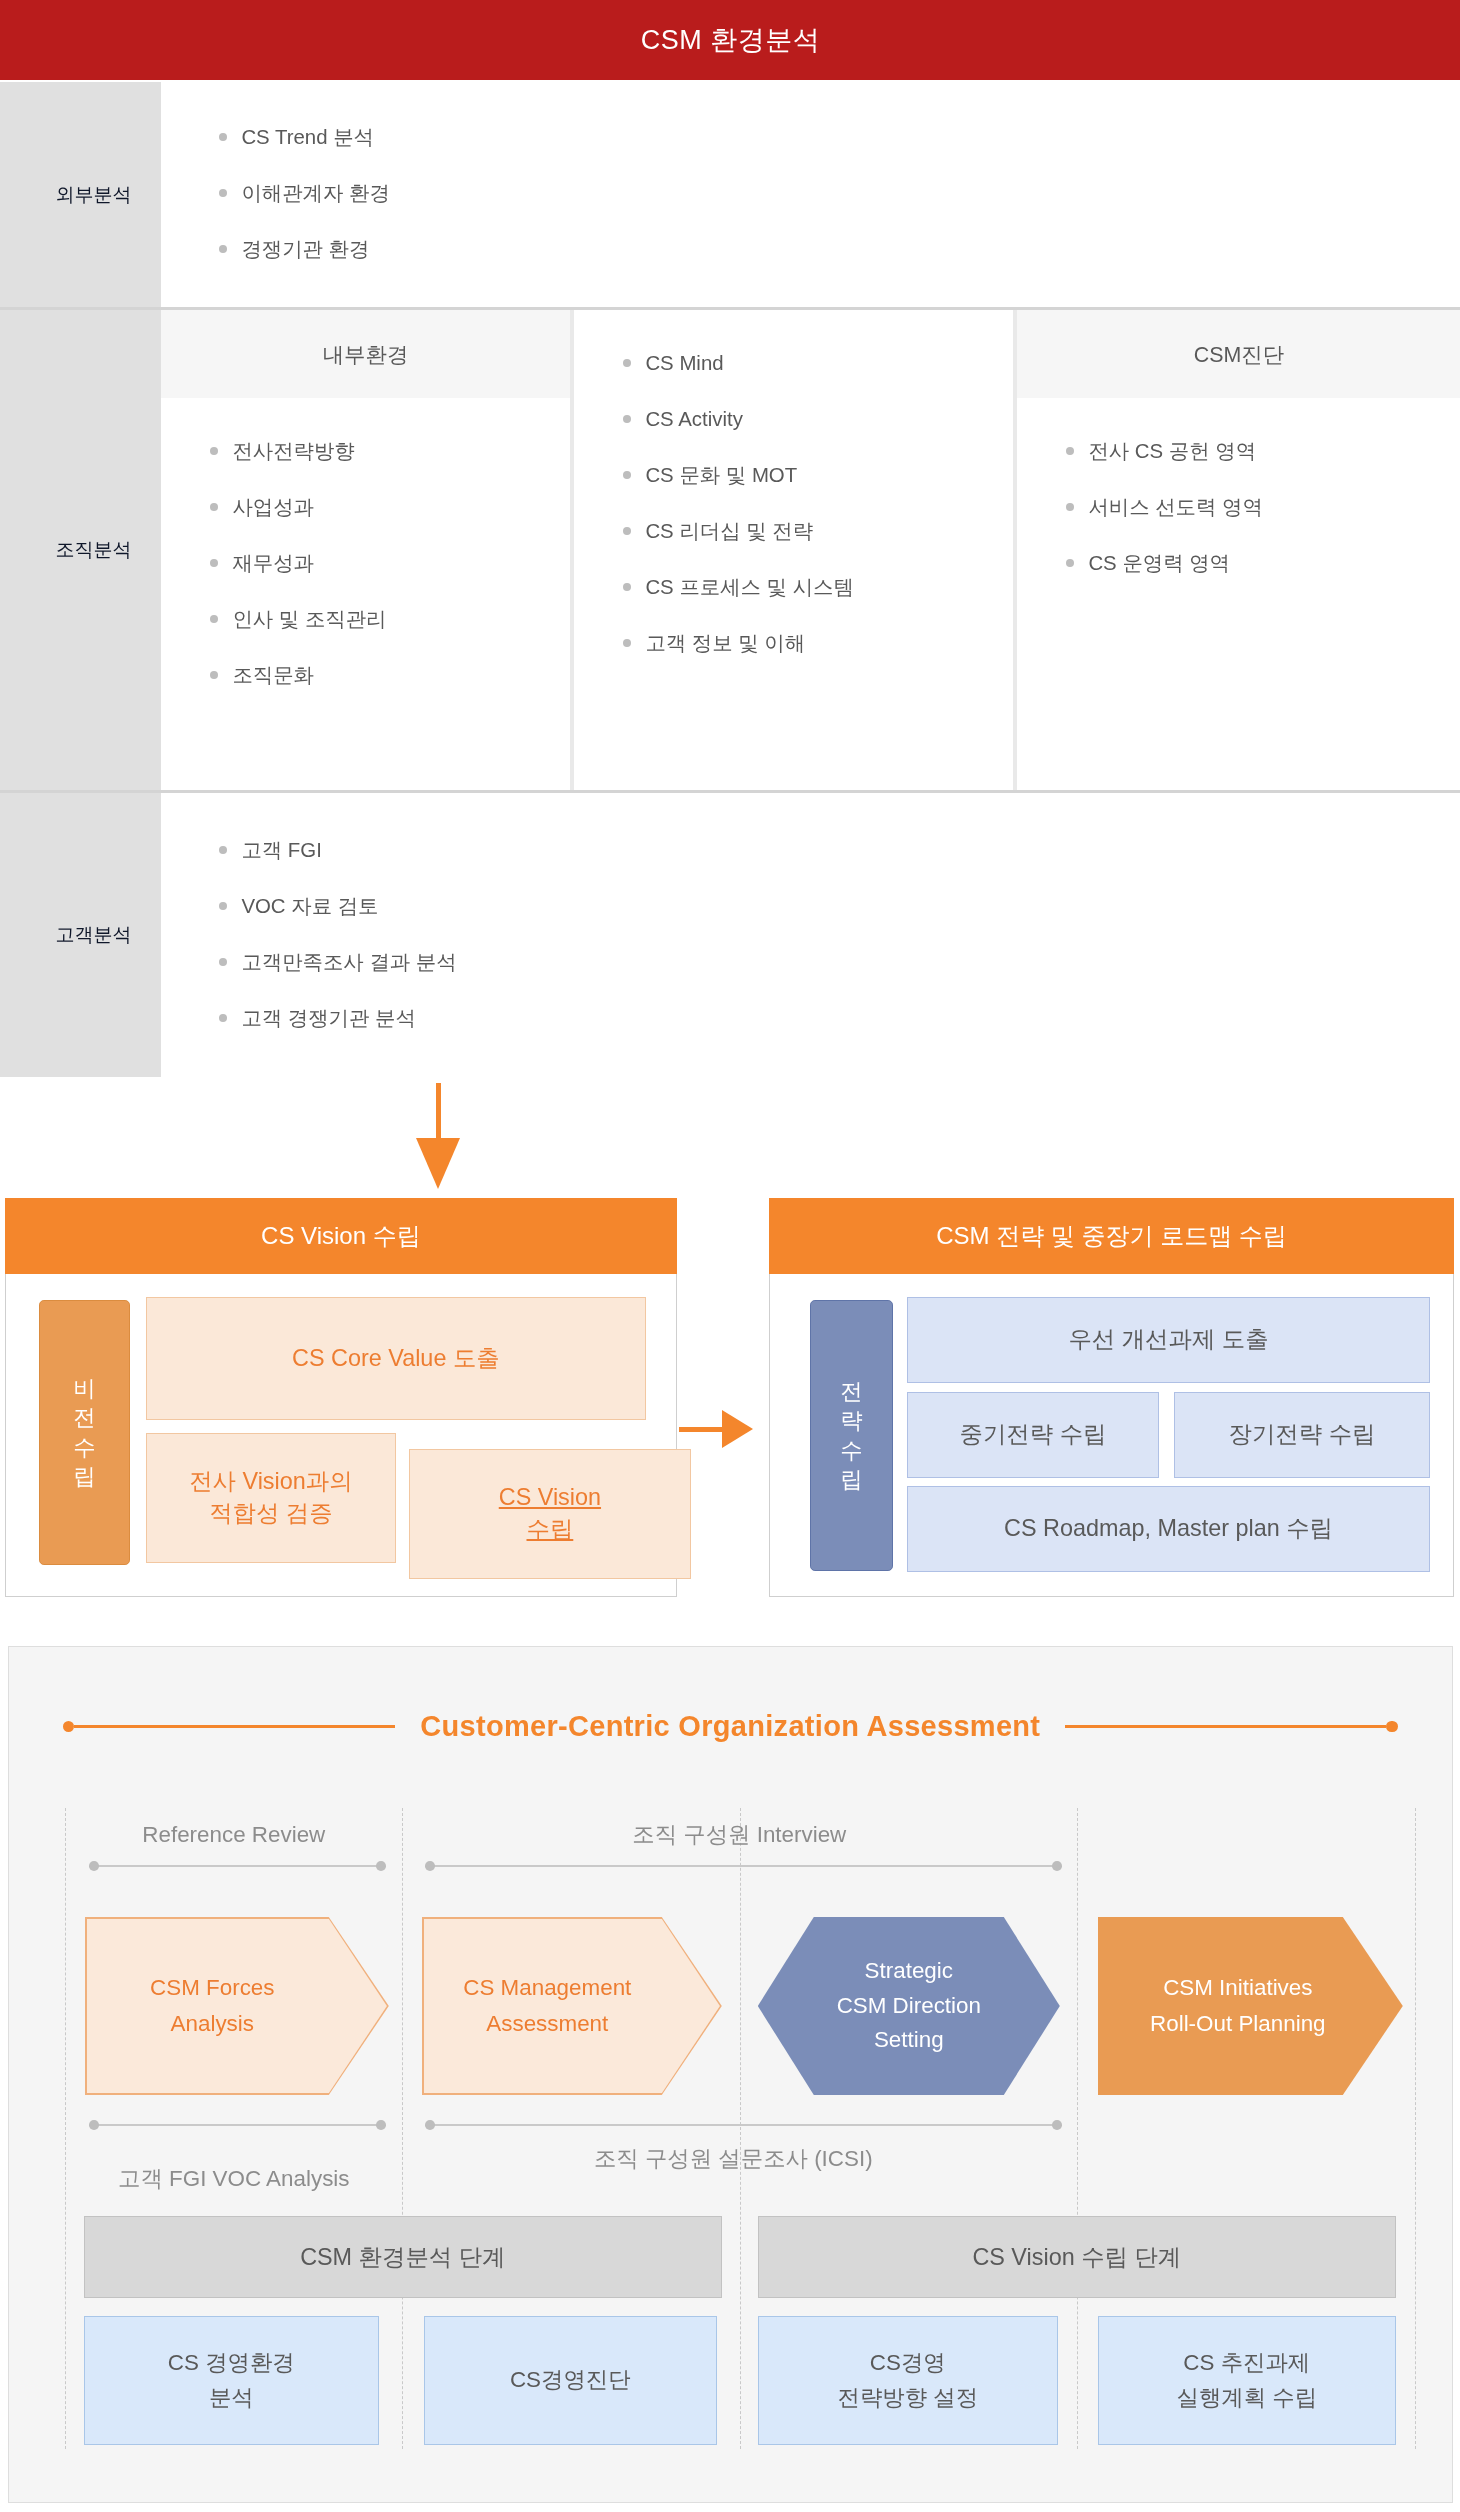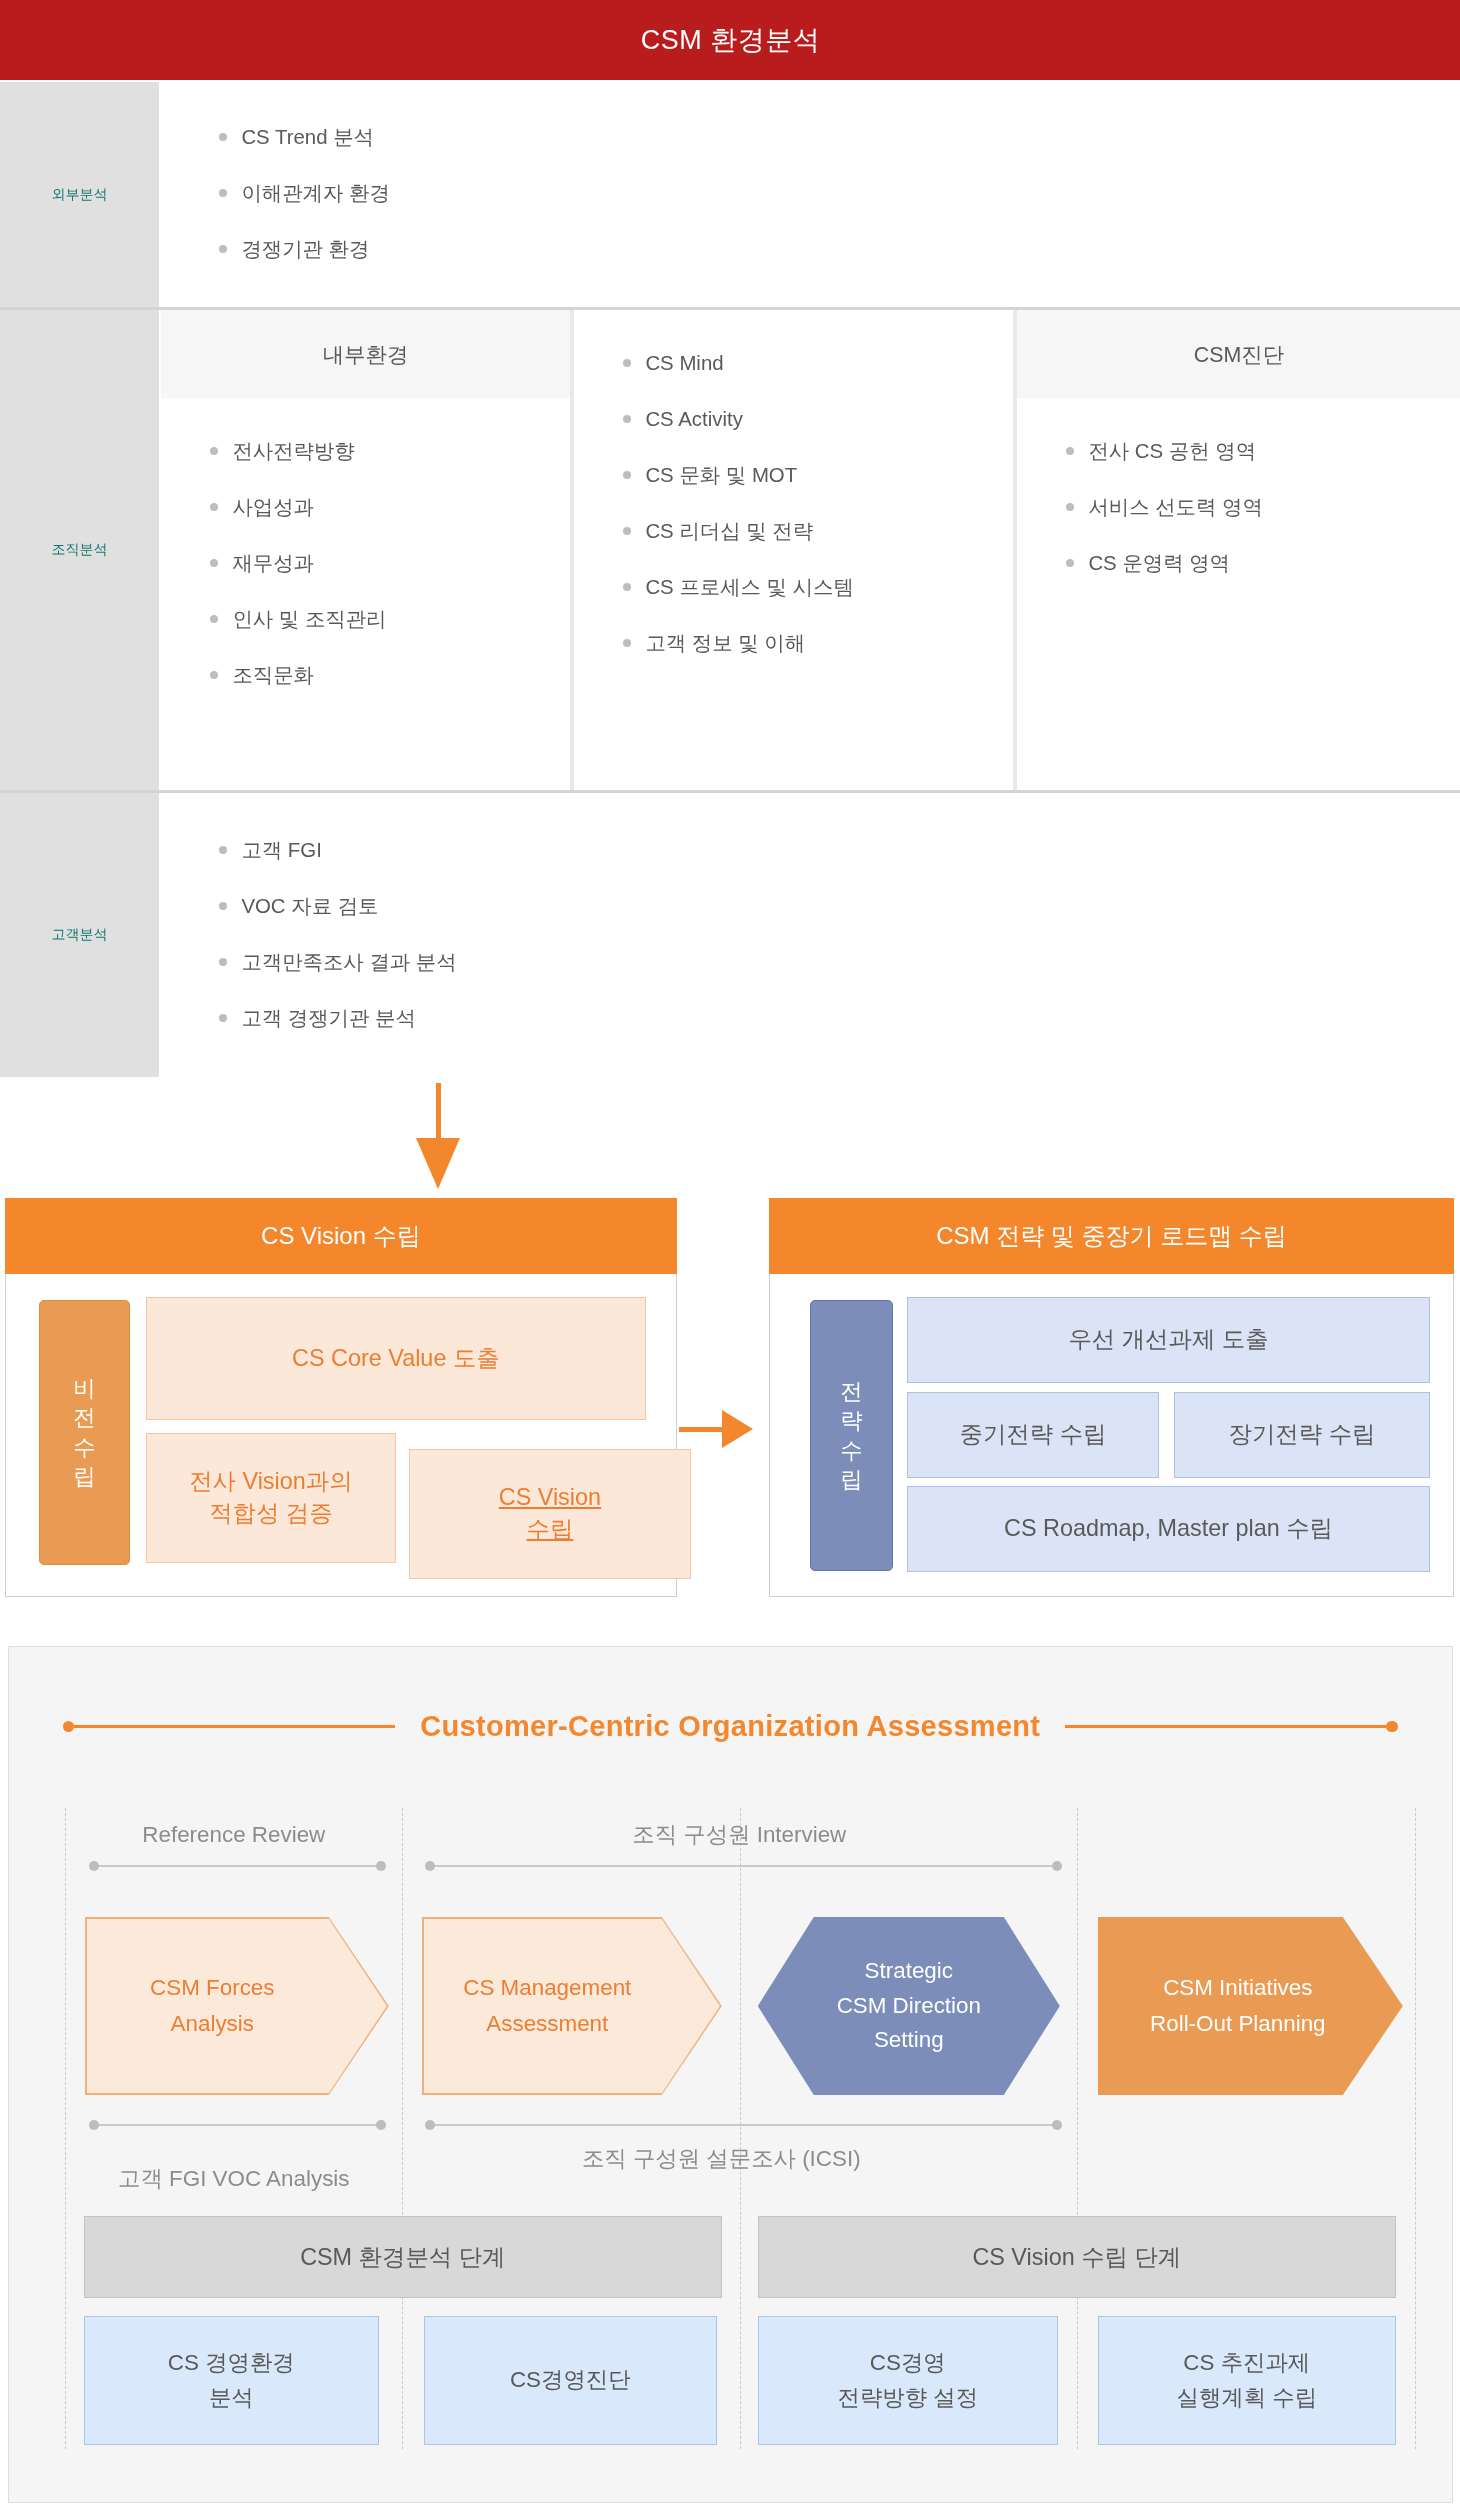--- a/index.html
+++ b/index.html
@@ -15,21 +15,21 @@
   }
   
   .row { position:absolute; left:0; right:0; }
   .row1 { top:82px;  height:225px; }
   .row2 { top:310px; height:480px; }
   .row3 { top:793px; height:284px; }
   .hdiv { position:absolute; left:0; right:0; height:2.9px; background:#D4D4D4; }
   .hd1 { top:307px; } .hd2 { top:790px; }
   .rlabel {
     position:absolute; left:0; top:0; bottom:0; width:159px; background:#E0E0E0;
-    color:#0f766e; font-size:14px; display:flex; align-items:center; justify-content:center;
+    color:#0f172a; font-size:19px; display:flex; align-items:center; justify-content:center;padding-left:14px;
   }
   .rbody { position:absolute; left:161px; right:0; top:0; bottom:0; background:#ffffff; }
   .row2 .rbody { background:#E9E9E9; }
   .col { position:absolute; top:0; bottom:0; background:#ffffff; }
   .c1 { left:0;     width:409px; }
   .c2 { left:413px; width:439px; }
   .c3 { left:856px; width:444px; }
   .colhead {
     height:88px; background:#F6F6F6; display:flex; align-items:center; justify-content:center;
     color:#595959; font-size:21.4px;
@@ -81,21 +81,21 @@
   .a-title .tdot { width:11.7px; height:11.7px; border-radius:50%; background:#F4862C; flex:none; }
   .a-title .tline { flex:1; height:2.9px; background:#F4862C; }
   .a-title .ttext { color:#F4862C; font-size:29px; font-weight:bold; padding:0 25px; letter-spacing:0.3px; }
   .dash { position:absolute; top:161px; height:641px; width:0; border-left:1.9px dashed #C9C9C9; }
   .dsh1 { left:56px; } .dsh2 { left:393px; } .dsh3 { left:731px; } .dsh4 { left:1068px; } .dsh5 { left:1406px; }
   .phase-label { position:absolute; display:flex; align-items:center; justify-content:center;
     color:#8C8C8C; font-size:22.4px; height:33px; }
   .pl1 { left:56px;  width:338px; top:171px; }
   .pl2 { left:393px; width:675px; top:171px; }
   .pl3 { left:56px;  width:338px; top:495px;margin-top:20px; }
-  .pl4 { left:375px; width:675px; top:495px; }
+  .pl4 { left:387px; width:675px; top:495px; }
   .connector { position:absolute; height:1.9px; background:#C9C9C9; }
   .connector::before, .connector::after { content:''; position:absolute; top:-3.9px; width:9.7px; height:9.7px;
     border-radius:50%; background:#BDBDBD; }
   .connector::before { left:-1.9px; } .connector::after { right:-1.9px; }
   .cn-r1a { left:82px;  top:218px; width:293px; }
   .cn-r1b { left:418px; top:218px; width:633px; }
   .cn-r2a { left:82px;  top:477px; width:293px; }
   .cn-r2b { left:418px; top:477px; width:633px; }
   .shape { position:absolute; top:270px; height:178px; }
   .s1 { left:76px;   width:304px; }

